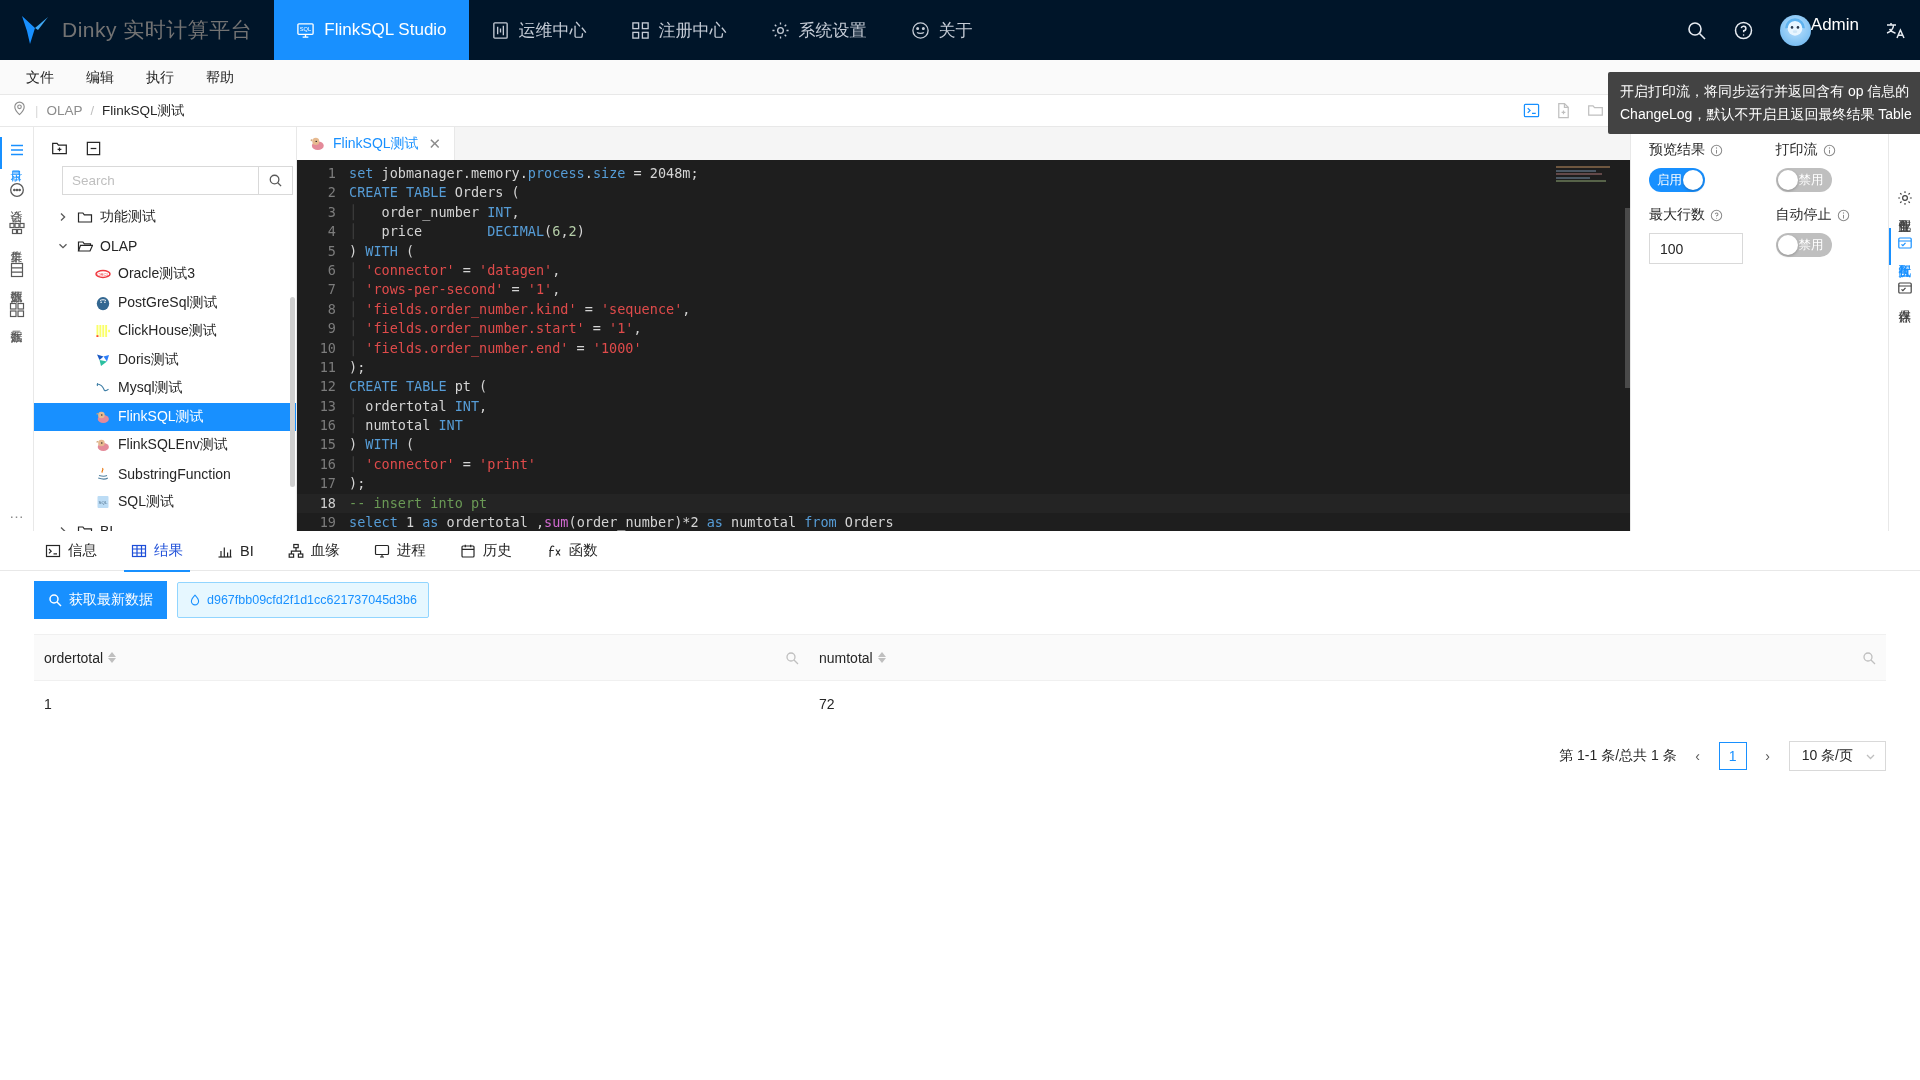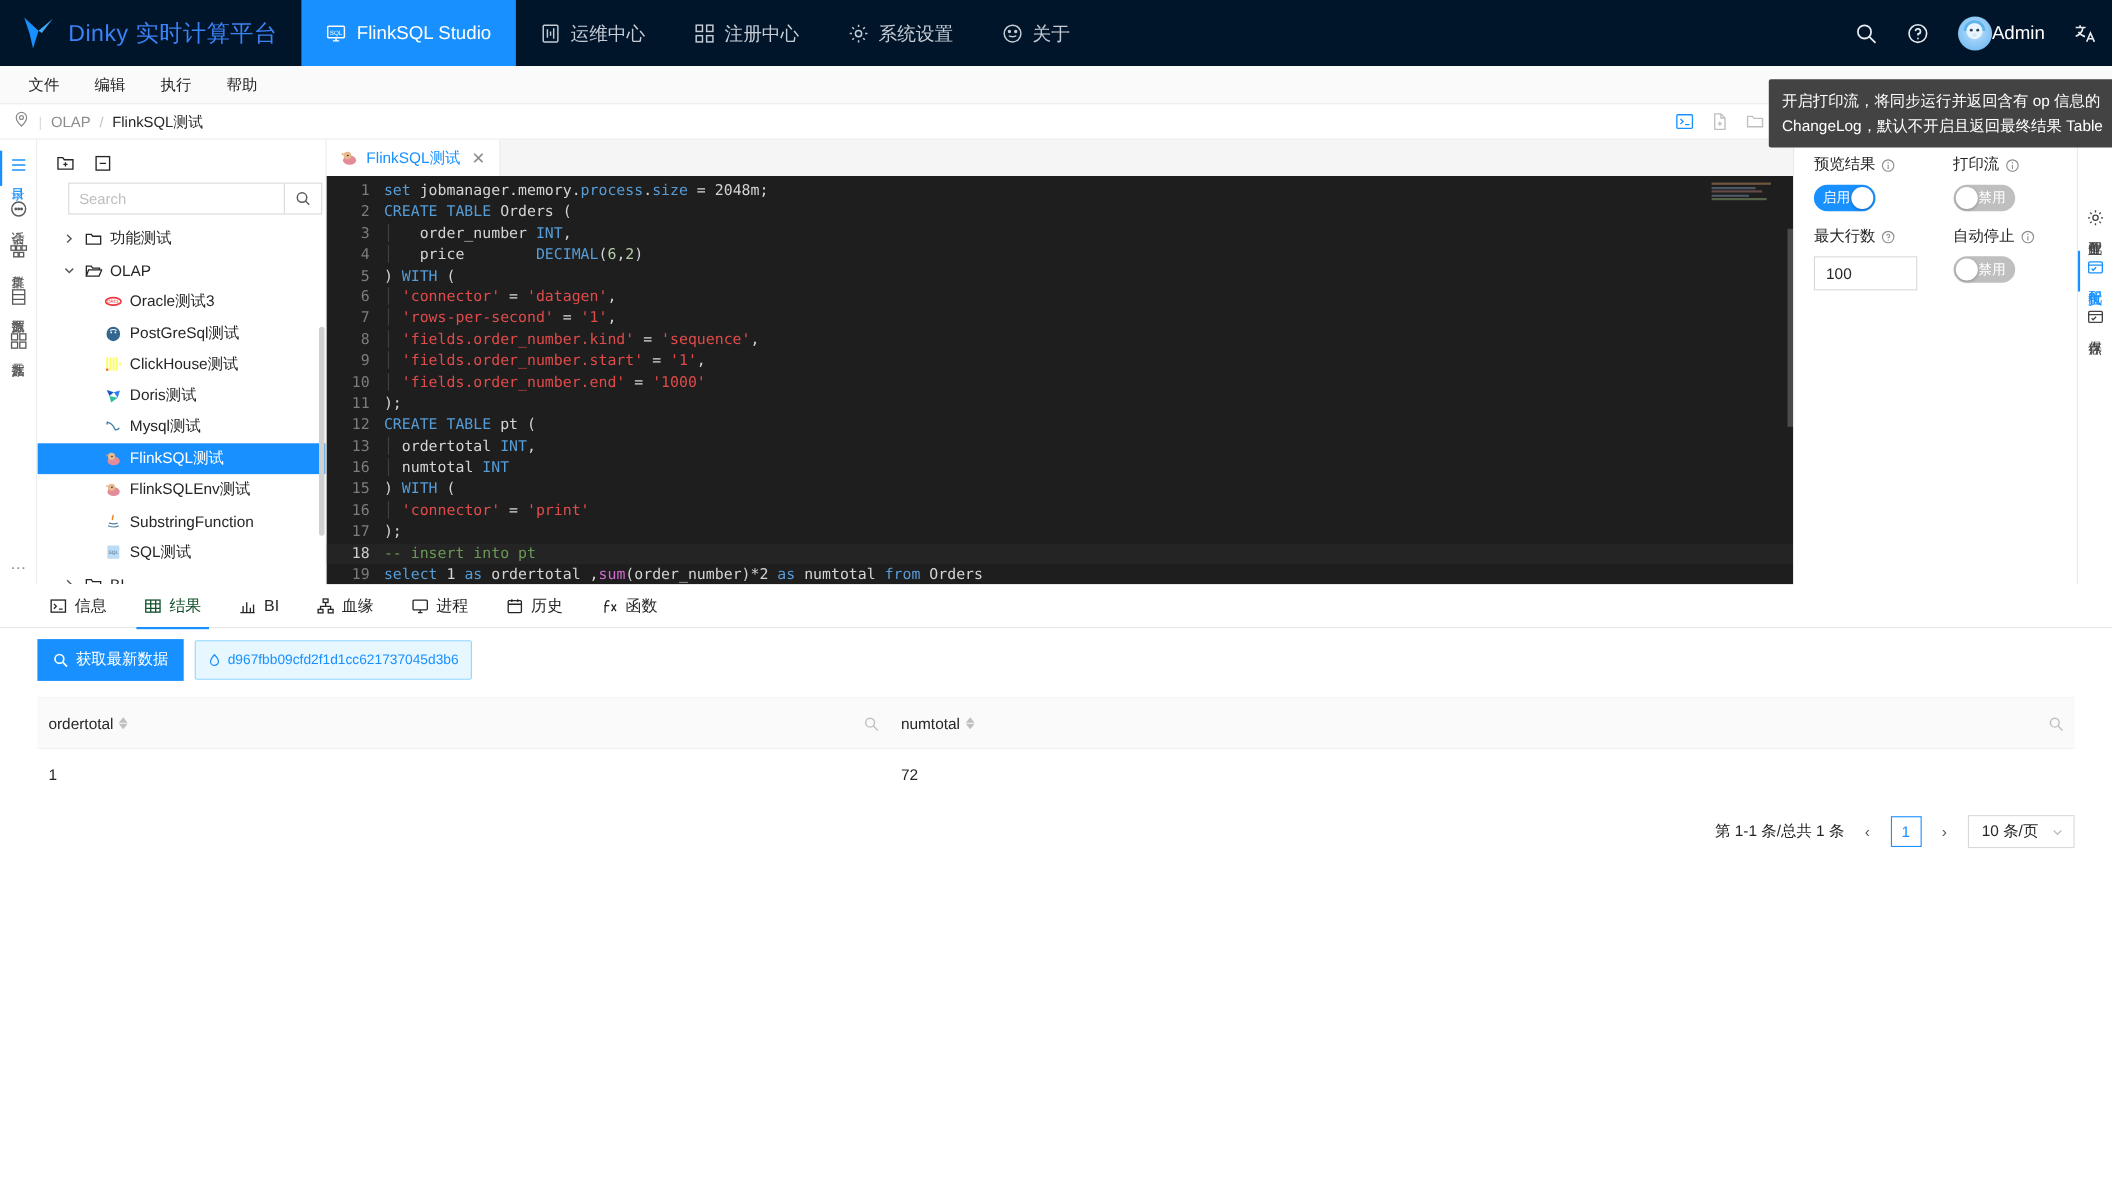--- a/index.html
+++ b/index.html
@@ -9,34 +9,34 @@
     background: #fff; overflow: hidden;
   }
 
   
   .topnav {
     height: 60px; background: #001529; display: flex; align-items: center;
     color: #fff; position: relative;
   }
   .brand { display: flex; align-items: center; gap: 10px; padding: 0 22px 0 18px; }
   .brand-logo { width: 34px; height: 34px; }
-  .brand-title { font-size: 21px; letter-spacing: .5px; color: #3b82f6; }
+  .brand-title { font-size: 21px; letter-spacing: .5px; color: #737373; }
   .navitems { display: flex; align-items: center; height: 60px; }
   .navitem {
     display: flex; align-items: center; gap: 9px; height: 60px;
     padding: 0 22px; font-size: 17px; color: #c5ccd6; cursor: pointer;
   }
   .navitem.active { background: #1890ff; color: #fff; }
   .navitem .ico { display: inline-flex; width: 19px; height: 19px; }
   .nav-right {
     position: absolute; right: 14px; top: 0; height: 60px;
     display: flex; align-items: center; gap: 26px;
   }
   .nav-right .ico { width: 21px; height: 21px; display: inline-flex; cursor: pointer; }
-  .avatar-wrap { display: flex; align-items: center; gap: 0; cursor: pointer; }
+  .avatar-wrap { display: flex; align-items: flex-start; gap: 0; cursor: pointer; }
   .avatar {
     width: 31px; height: 31px; border-radius: 50%;
     background: radial-gradient(circle at 50% 42%, #bfe2ff 0%, #8cc8f5 55%, #63b0ee 100%);
     display: flex; align-items: center; justify-content: center;
   }
   .user-name { font-size: 17px; color: #fff; }
 
   
   .menubar {
     height: 35px; background: #fafafa; border-bottom: 1px solid #e8e8e8;
@@ -223,21 +223,21 @@
   
   .bottom { height: 549px; background: #fff; display: flex; flex-direction: column; }
   .btabs {
     height: 40px; display: flex; align-items: center; gap: 0;
     border-bottom: 1px solid #e8e8e8; padding-left: 28px;
   }
   .btab {
     display: flex; align-items: center; gap: 7px; height: 40px; padding: 0 17px;
     font-size: 14.5px; color: #262626; cursor: pointer; position: relative;
   }
-  .btab.active { color: #14532d; }
+  .btab.active { color: #1d4ed8; }
   .btab.active::after {
     content: ""; position: absolute; left: 10px; right: 10px; bottom: -1px; height: 2px; background: #1890ff;
   }
   .btab svg { width: 16px; height: 16px; }
   .resbar { display: flex; align-items: center; gap: 10px; padding: 10px 0 9px 34px; }
   .refresh-btn {
     background: #1890ff; color: #fff; height: 38px; display: flex; align-items: center;
     gap: 7px; padding: 0 14px; font-size: 14px; cursor: pointer; border: none;
     font-family: inherit;
   }

